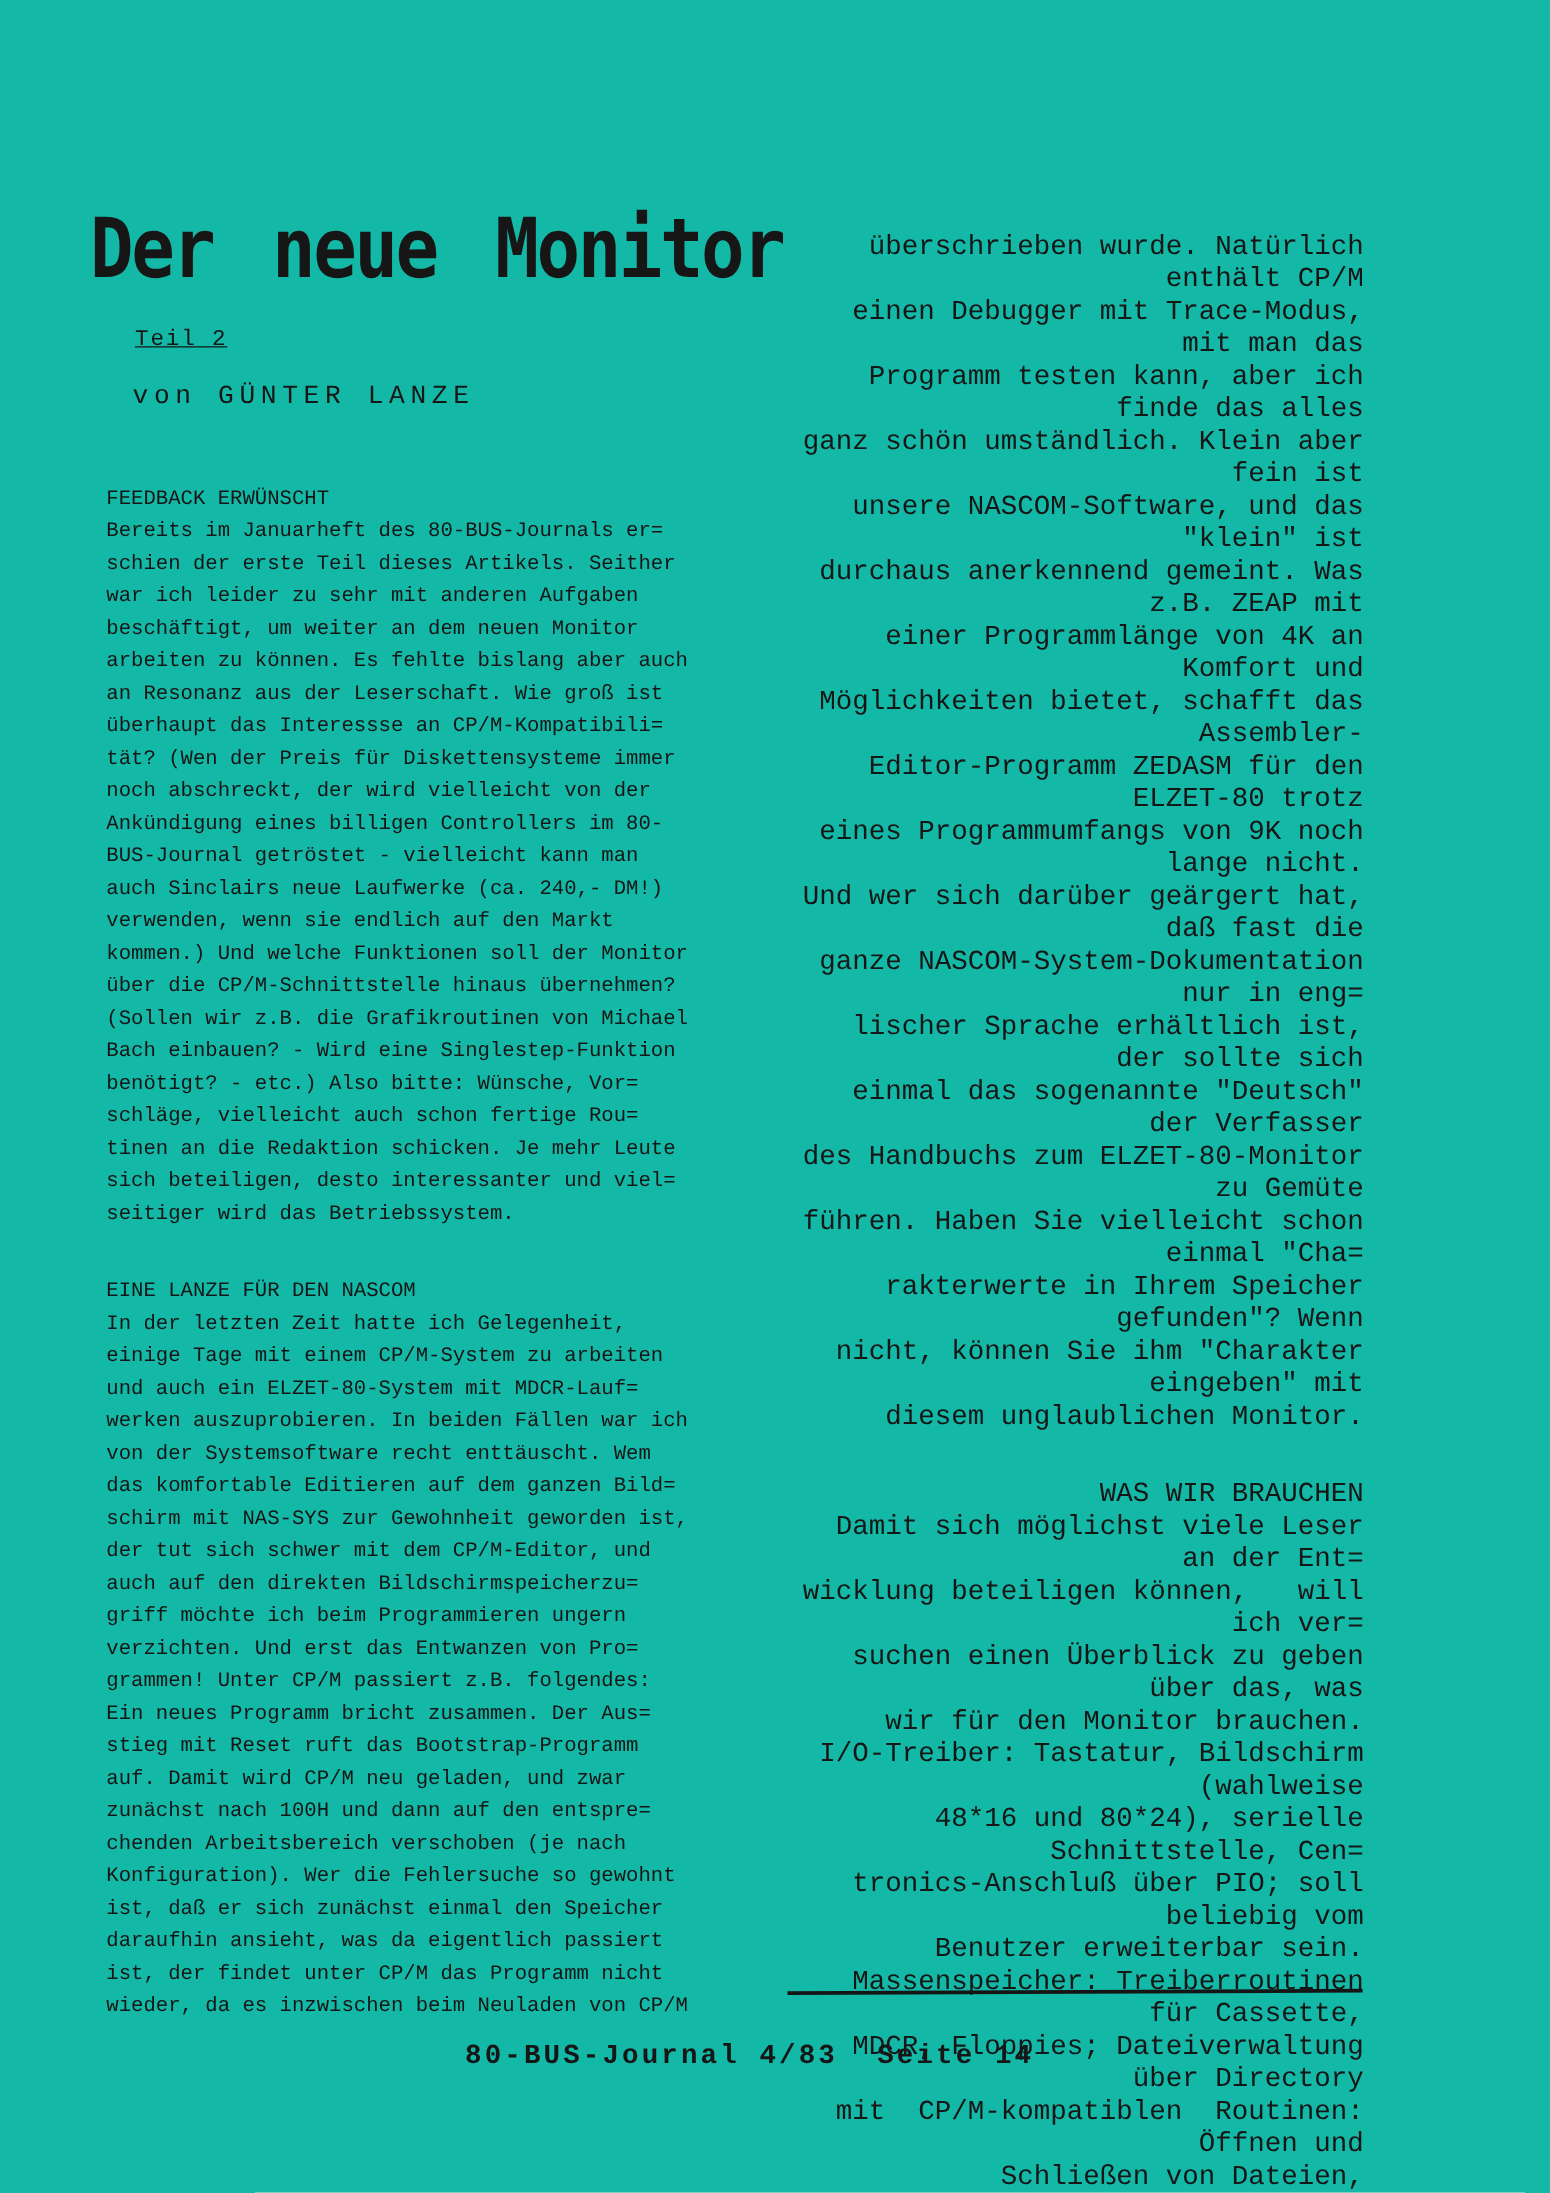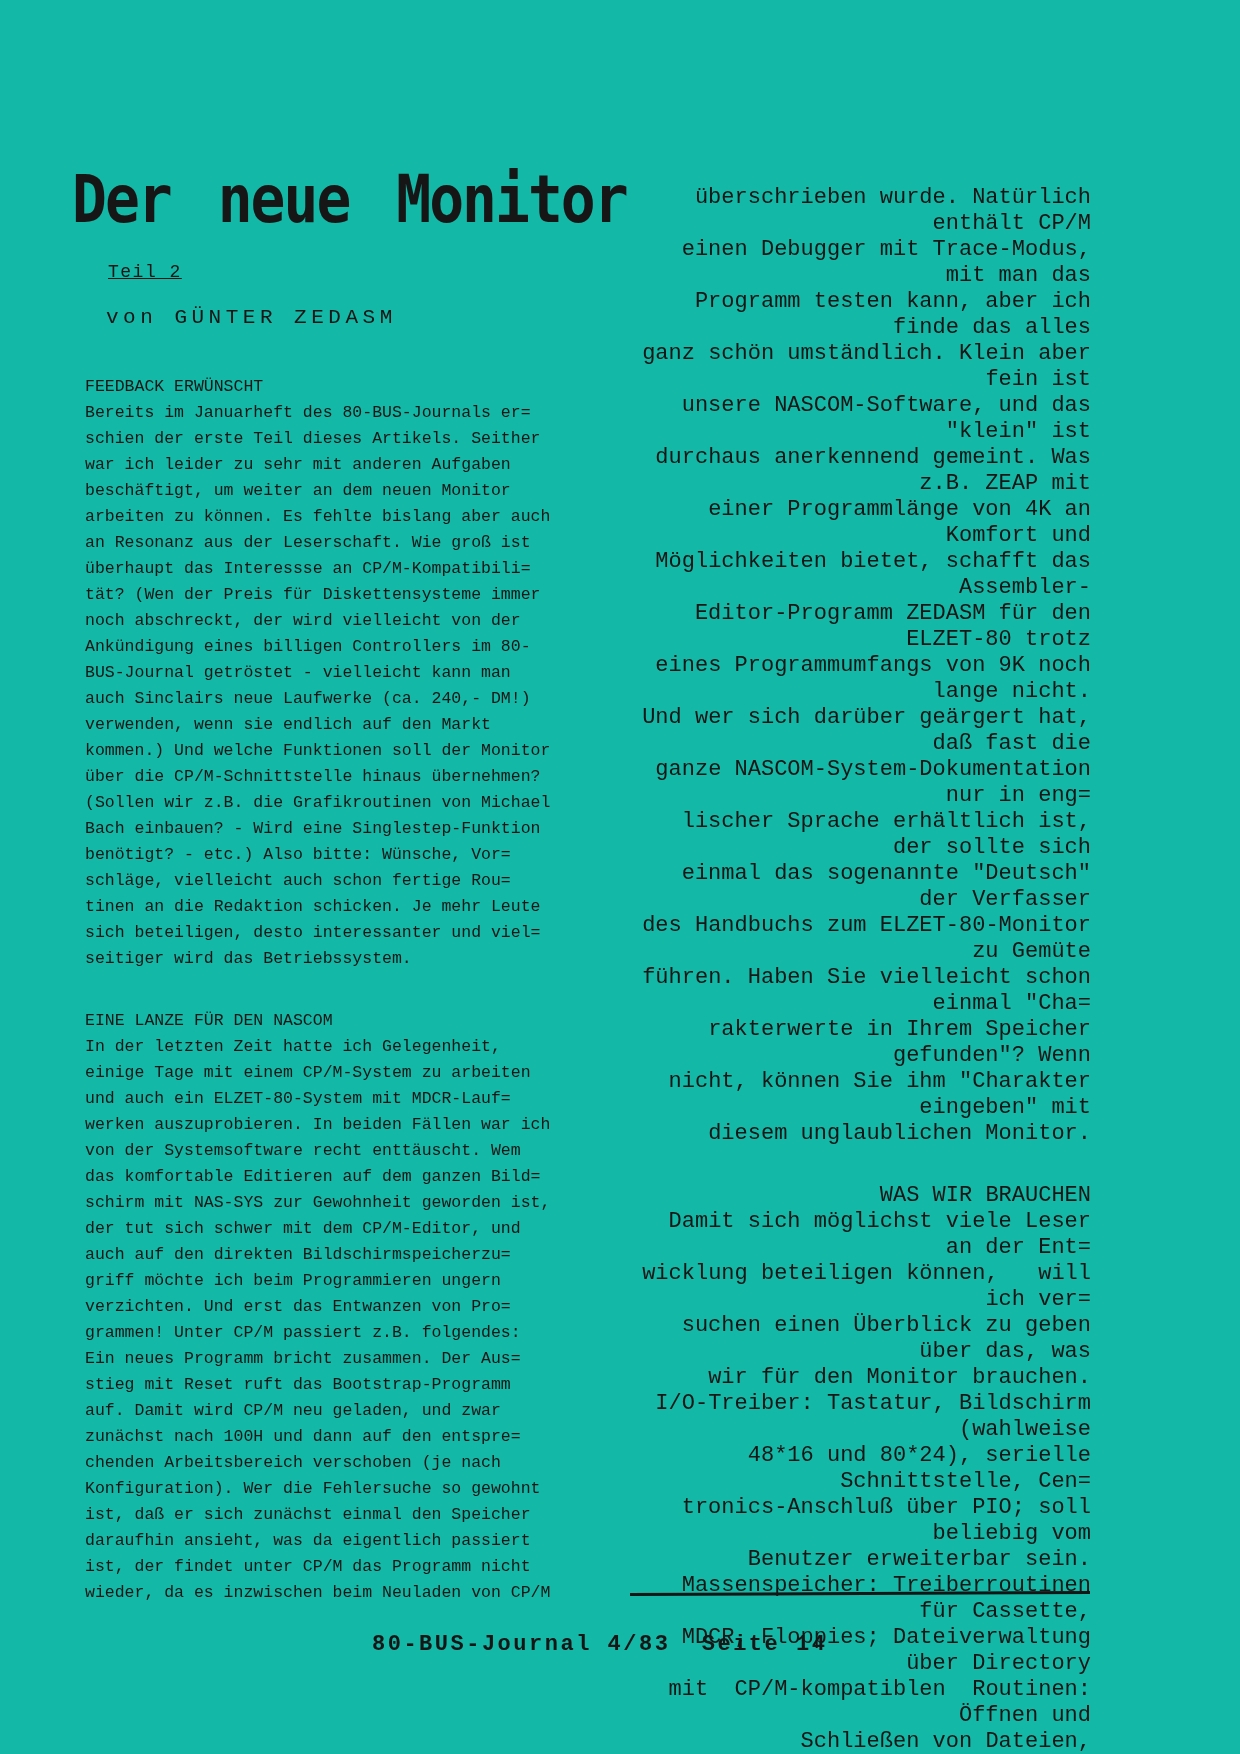--- a/index.html
+++ b/index.html
@@ -63,21 +63,21 @@
     margin: 0;
     font-size: inherit;
     font-weight: 400;
     white-space: pre-wrap;
   }
   .section-body, .continuation {
     margin: 0;
     white-space: pre-wrap;
   }
   .section { margin-top: 36px; }
-  .section:first-child { margin-top: 4px; }
+  .section:first-child { margin-top: 16px; }
   .end-rule {
     position: absolute;
     left: 630px;
     top: 1592px;
     width: 460px;
     height: 0;
     border-top: 3px solid #151515;
     transform: rotate(-0.25deg);
   }
   .page-footer {
@@ -94,21 +94,21 @@
 </style>
 </head>
 <body>
 
 <div class="page">
 
   <h1 class="article-title">Der neue Monitor</h1>
 
   <div class="article-part">Teil 2</div>
 
-  <div class="article-author">von GÜNTER ZEDASM</div>
+  <div class="article-author">von GÜNTER LANZE</div>
 
   <div class="col col-left">
     <div class="section">
       <h2 class="section-heading">FEEDBACK ERWÜNSCHT</h2>
       <p class="section-body">Bereits im Januarheft des 80-BUS-Journals er=
 schien der erste Teil dieses Artikels. Seither
 war ich leider zu sehr mit anderen Aufgaben
 beschäftigt, um weiter an dem neuen Monitor
 arbeiten zu können. Es fehlte bislang aber auch
 an Resonanz aus der Leserschaft. Wie groß ist

